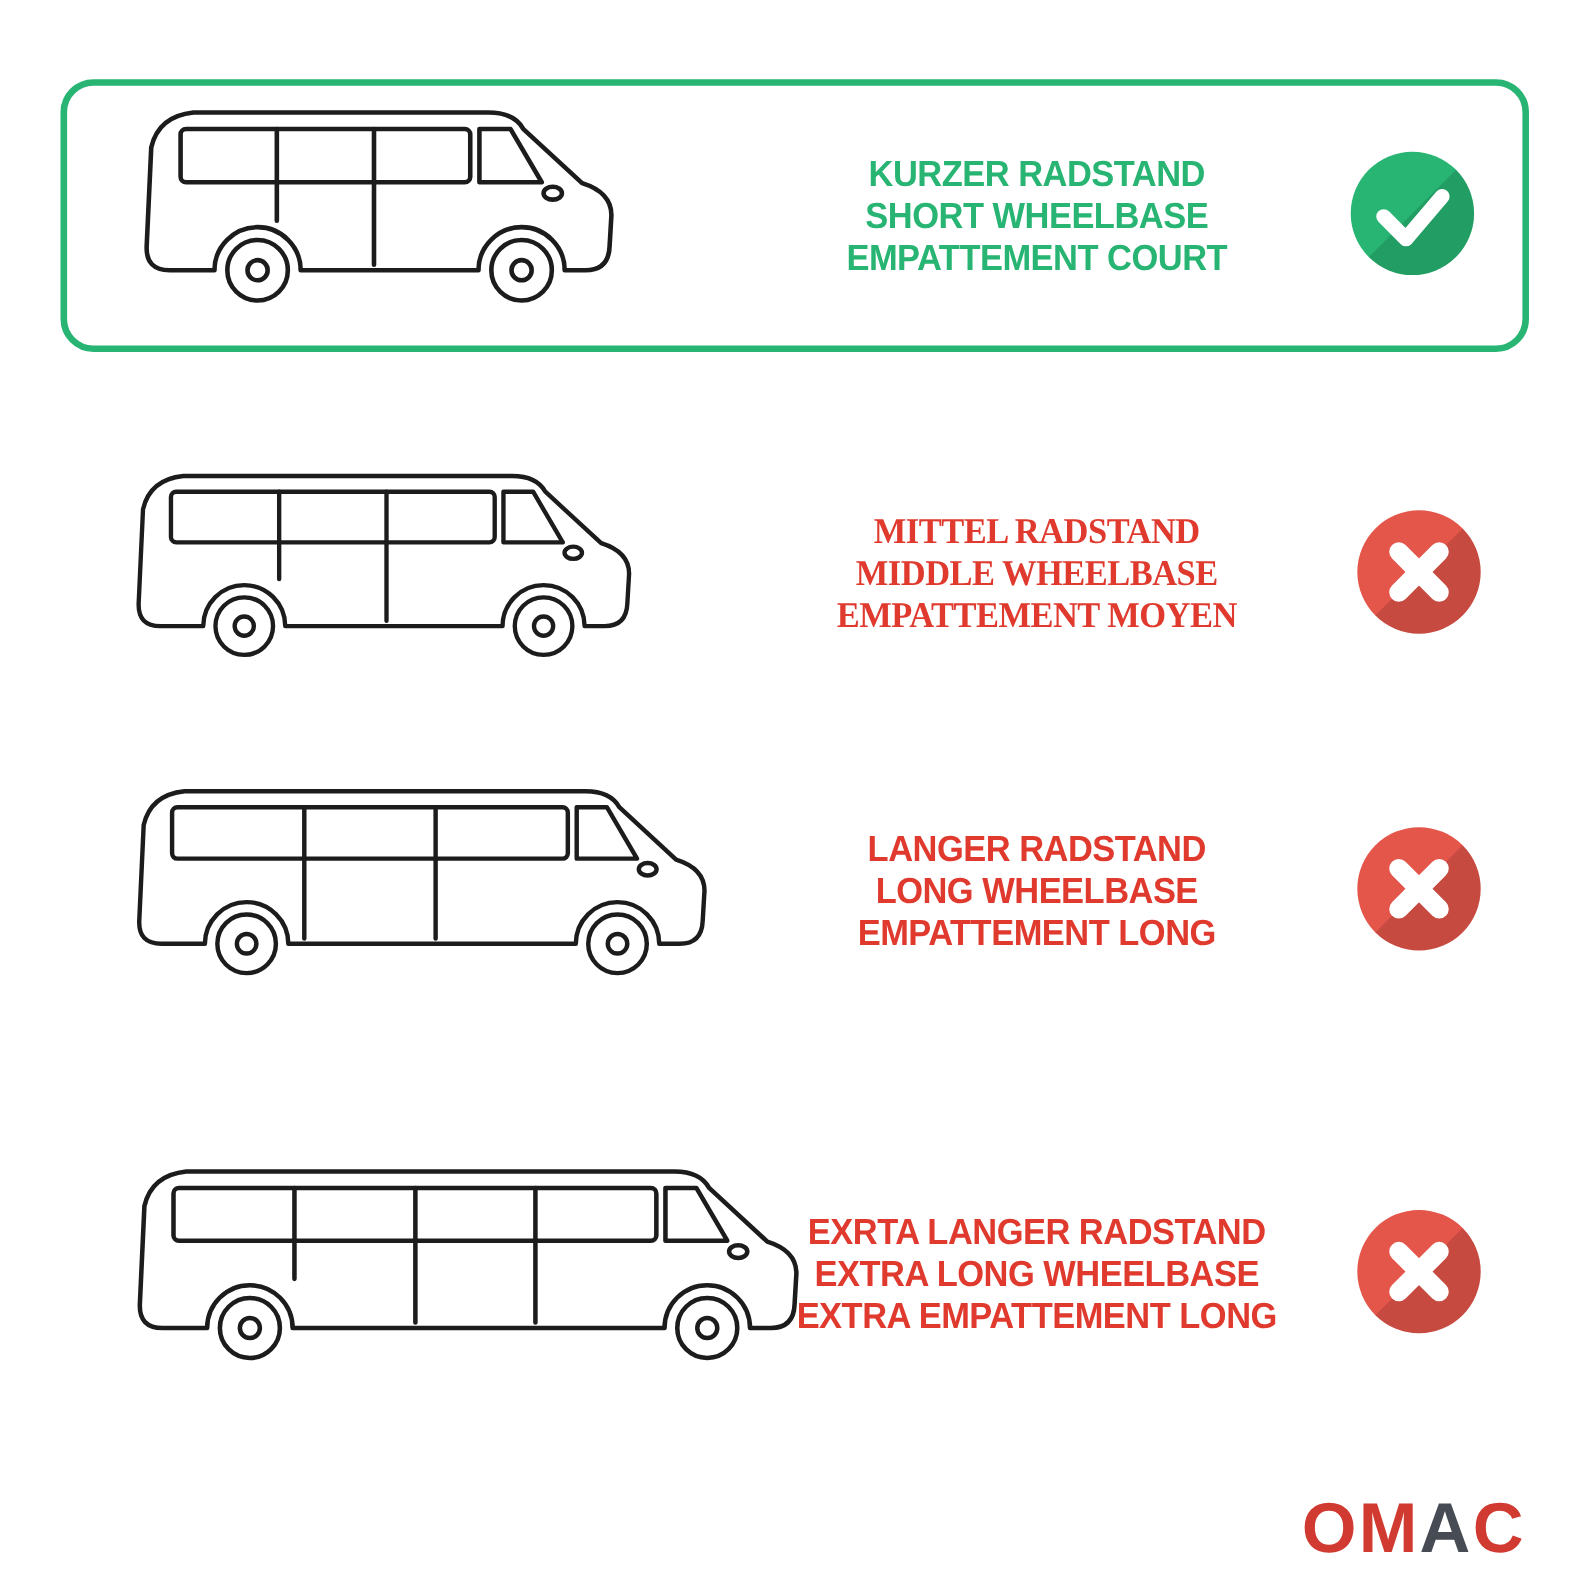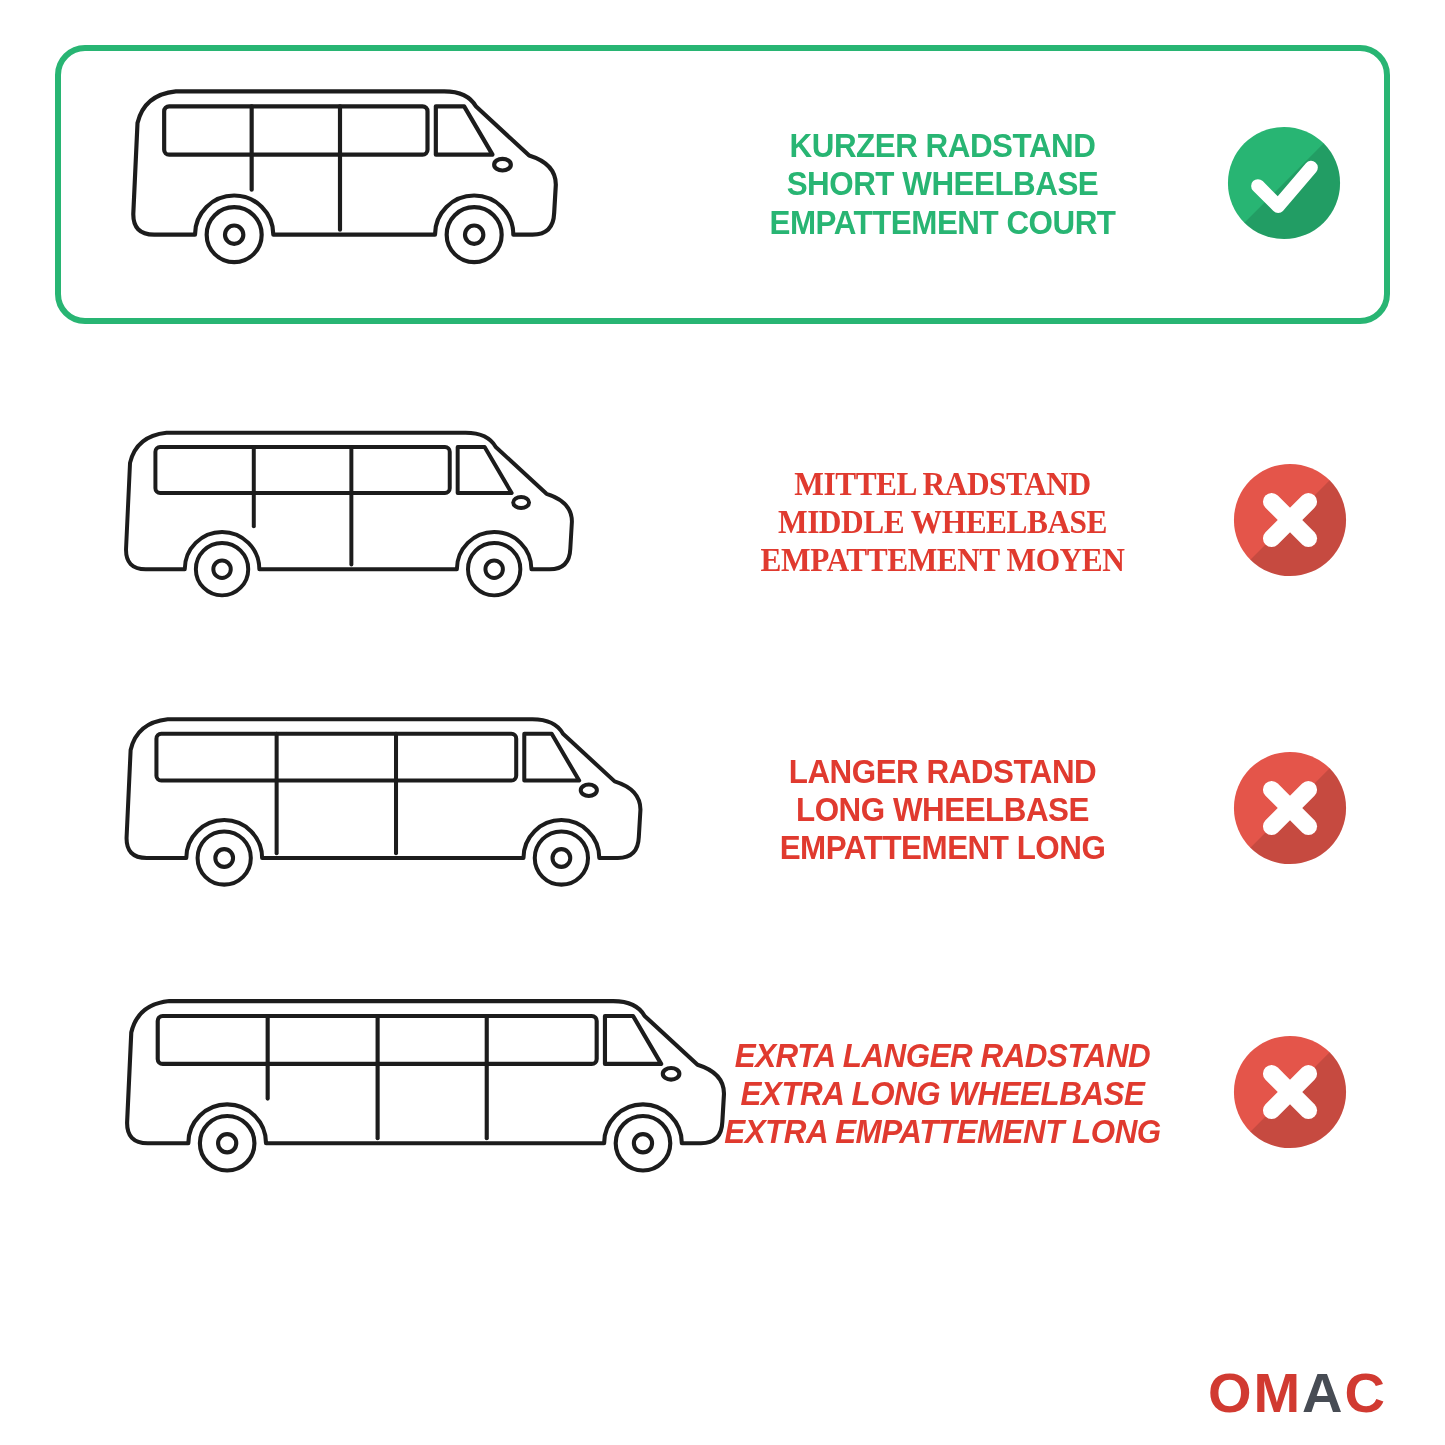--- a/index.html
+++ b/index.html
@@ -43,31 +43,31 @@
     flex:0 0 auto;
     width:200px;
     display:flex;
     justify-content:center;
     align-items:center;
   }
   .logo{
     position:absolute;
     right:58px;
     bottom:24px;
-    font-size:56px;
+    font-size:64px;
     font-weight:800;
     letter-spacing:2px;
     line-height:1;
   }
   .logo span{display:inline-block}
 </style>
 </head>
 <body>
 
-<div class="row selected" style="top: 45px; height: 279px; --accent: #28b573;">
+<div class="row selected" style="top: 72px; height: 248px; --accent: #28b573;">
   <div class="van-wrap">
     <div class="van"><svg width="467" height="250" viewBox="0 0 560 300" fill="none" stroke="#1c1c1c" stroke-width="5" stroke-linejoin="round" stroke-linecap="round">
           <path d="M 80 40 Q 42 44 34 78 L 29 186 Q 28 212 54 212 L 103 212 A 47 47 0 0 1 197 212 L 391 212 A 47 47 0 0 1 485 212 L 508 212 Q 533 212 534 186 L 536 152 Q 536 127 504 117 L 440 58 Q 430 40 402 40 Z" fill="#fff"></path>
           <rect x="66" y="58" width="316" height="58" rx="6"></rect>
           <line x1="171" y1="58" x2="171" y2="158"></line>
           <line x1="277" y1="58" x2="277" y2="206"></line>
           <path d="M 392 58 L 426 58 L 460 116 L 392 116 Z"></path>
           <ellipse cx="472" cy="128" rx="10" ry="7" fill="#fff"></ellipse>
           <circle cx="150" cy="212" r="33" fill="#fff"></circle>
           <circle cx="150" cy="212" r="11"></circle>
@@ -146,21 +146,21 @@
           <circle cx="60" cy="60" r="58" fill="#e4554a"></circle>
           <path d="M60 2 A58 58 0 0 1 60 118 Z" fill="rgba(0,0,0,0.13)" transform="rotate(45 60 60)"></path>
           <g stroke="#fff" stroke-width="18" stroke-linecap="round">
             <path d="M41 41 L79 79"></path>
             <path d="M79 41 L41 79"></path>
           </g>
         </svg></div>
   </div>
 </div>
 
-<div class="row" style="top: 966px; height: 256px; font-style: italic; --accent: #e03a2f;">
+<div class="row" style="top: 1030px; height: 256px; --accent: #e03a2f;">
   <div class="van-wrap">
     <div class="van"><svg width="641" height="248" viewBox="0 0 775 300" fill="none" stroke="#1c1c1c" stroke-width="5" stroke-linejoin="round" stroke-linecap="round">
           <path d="M 80 40 Q 42 44 34 78 L 29 186 Q 28 212 54 212 L 103 212 A 47 47 0 0 1 197 212 L 606 212 A 47 47 0 0 1 700 212 L 723 212 Q 748 212 749 186 L 751 152 Q 751 127 719 117 L 655 58 Q 645 40 617 40 Z" fill="#fff"></path>
           <rect x="66" y="58" width="531" height="58" rx="6"></rect>
           <line x1="199" y1="58" x2="199" y2="158"></line>
           <line x1="332" y1="58" x2="332" y2="206"></line>
           <line x1="464" y1="58" x2="464" y2="206"></line>
           <path d="M 607 58 L 641 58 L 675 116 L 607 116 Z"></path>
           <ellipse cx="687" cy="128" rx="10" ry="7" fill="#fff"></ellipse>
           <circle cx="150" cy="212" r="33" fill="#fff"></circle>

